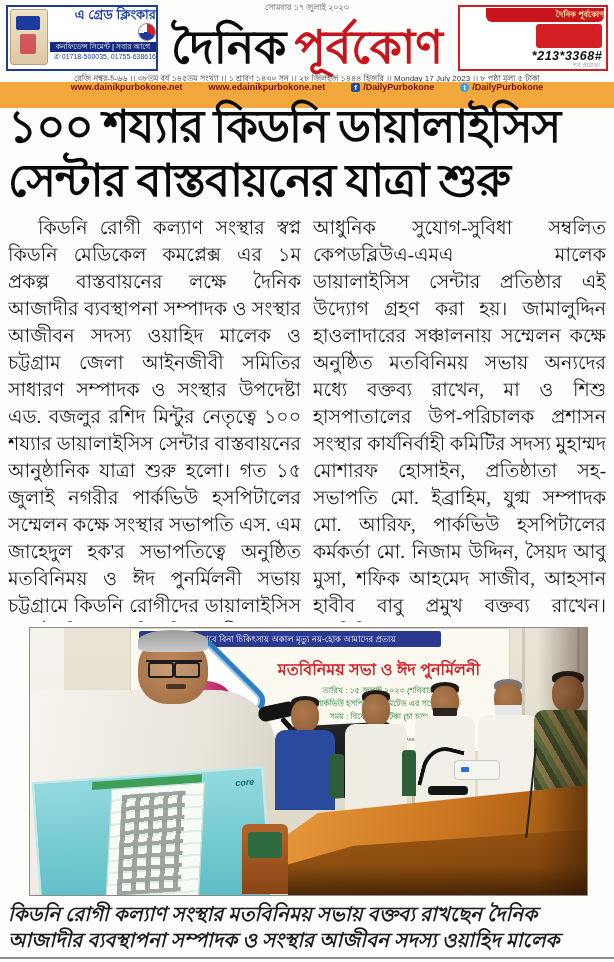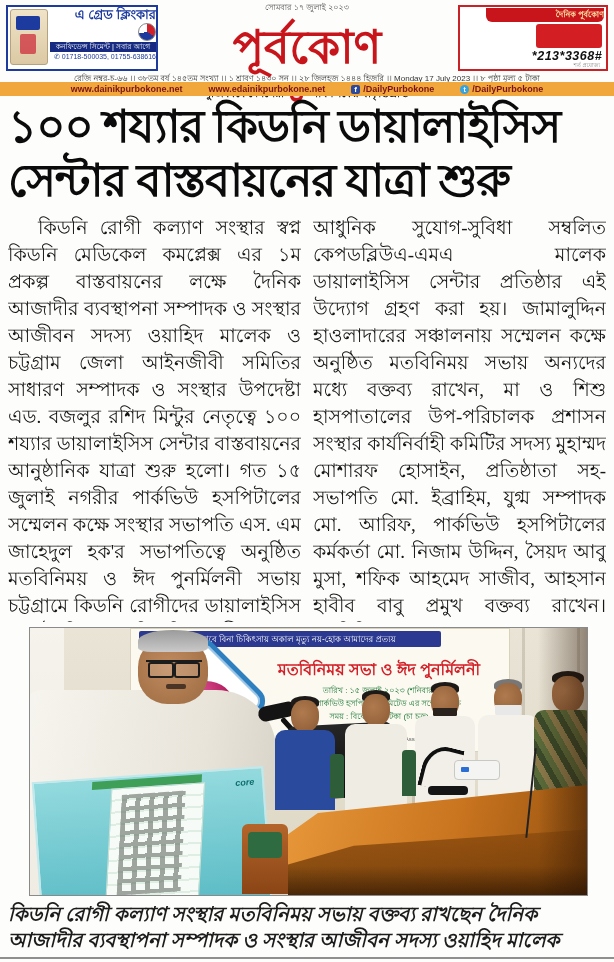--- a/index.html
+++ b/index.html
@@ -31,21 +31,21 @@
   #right-ad{top:5px;right:6px;width:146px;height:62px;border:2px solid #c92126;background:#fff;overflow:hidden;}
   #right-ad .tab{position:absolute;right:2px;top:1px;width:86px;height:14px;background:#c8151b;border-radius:0 0 6px 6px;color:#ffe9a8;font-size:8px;font-weight:bold;text-align:right;line-height:14px;white-space:nowrap;overflow:hidden;padding-left:32px;}
   #right-ad .red-block{position:absolute;right:4px;top:17px;width:66px;height:24px;background:#d31f24;border-radius:3px;}
   #right-ad .lines{position:absolute;left:5px;top:16px;width:66px;}
   #right-ad .lines div{font-size:7.5px;line-height:8.6px;font-weight:bold;white-space:nowrap;overflow:hidden;}
   #right-ad .lines .red{color:#c8151b;}
   #right-ad .ussd{position:absolute;right:3px;top:42px;width:72px;text-align:center;font-size:12.5px;font-weight:bold;color:#111;letter-spacing:.5px;font-style:italic;}
   #right-ad .fine{position:absolute;right:6px;top:55px;font-size:5.5px;color:#888;}
   
   #dateline{top:72px;left:0;width:100%;text-align:center;font-size:8px;color:#333;white-space:nowrap;overflow:hidden;}
-  #linkbar{top:82px;left:0;width:100%;height:14px;background:#f2a73d;display:flex;justify-content:center;align-items:center;gap:26px;}
+  #linkbar{top:82px;left:0;width:100%;height:26px;background:#f2a73d;display:flex;justify-content:center;align-items:flex-start;gap:26px;}
   #linkbar .lk{font-size:9px;font-weight:bold;color:#7a1313;white-space:nowrap;}
   #linkbar .social{display:flex;align-items:center;gap:3px;}
   .fb-ic{width:9px;height:9px;background:#2b4a9e;color:#fff;font-size:8px;line-height:9px;text-align:center;border-radius:2px;font-weight:bold;}
   .tw-ic{width:9px;height:9px;background:#35a3e0;color:#fff;font-size:7px;line-height:9px;text-align:center;border-radius:50%;font-weight:bold;}
   
   #headline{top:100px;left:8px;width:600px;font-weight:bold;color:#0b0b0b;
             font-family:"Liberation Serif",serif;font-size:45px;line-height:54px;letter-spacing:-1px;}
   
   #cols{top:214px;left:8px;width:598px;height:408px;display:flex;gap:12px;overflow:hidden;}
   .col{flex:1;font-size:19px;line-height:27px;text-align:justify;color:#161616;font-family:"Liberation Serif",serif;overflow:hidden;}
@@ -145,20 +145,21 @@
     <div class="body">
       <div class="brand">এ গ্রেড ক্লিংকার</div>
       <div class="swirl"></div>
       <div class="strip">কনফিডেন্স সিমেন্ট | সবার আগে</div>
       <div class="phones">✆ 01718-500035, 01755-638616</div>
     </div>
   </div>
 
   <div class="abs" id="logo">
     <div class="row">
+      <span class="t-black">দৈনিক</span>
       <span class="t-red">পূর্বকোণ</span>
     </div>
     <div id="tagline">
       <span>মুজিববর্ষে দেশসেরা</span>
       <span id="mujib-logo"></span>
       <span>আঞ্চলিকের স্বীকৃতিপ্রাপ্ত</span>
     </div>
   </div>
 
   <div class="abs" id="right-ad">

